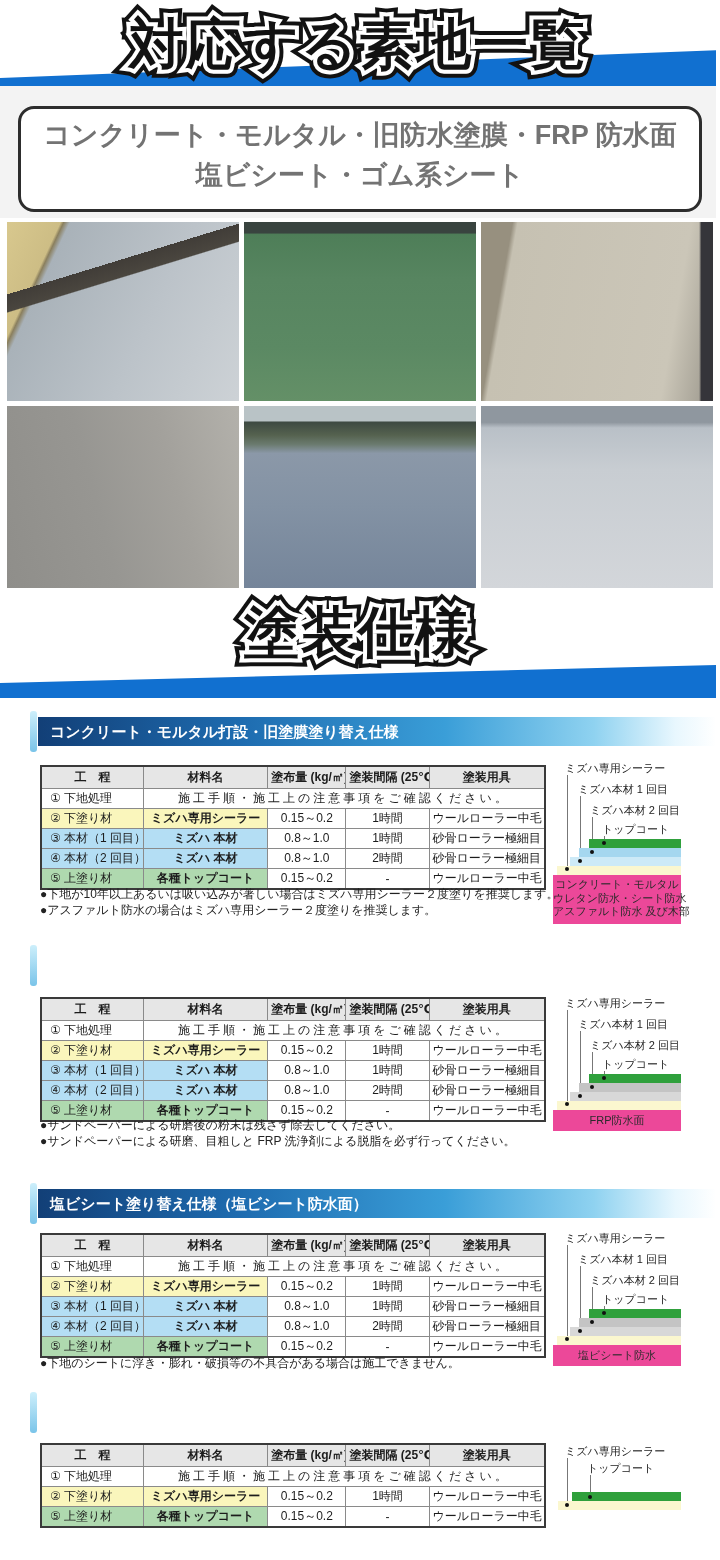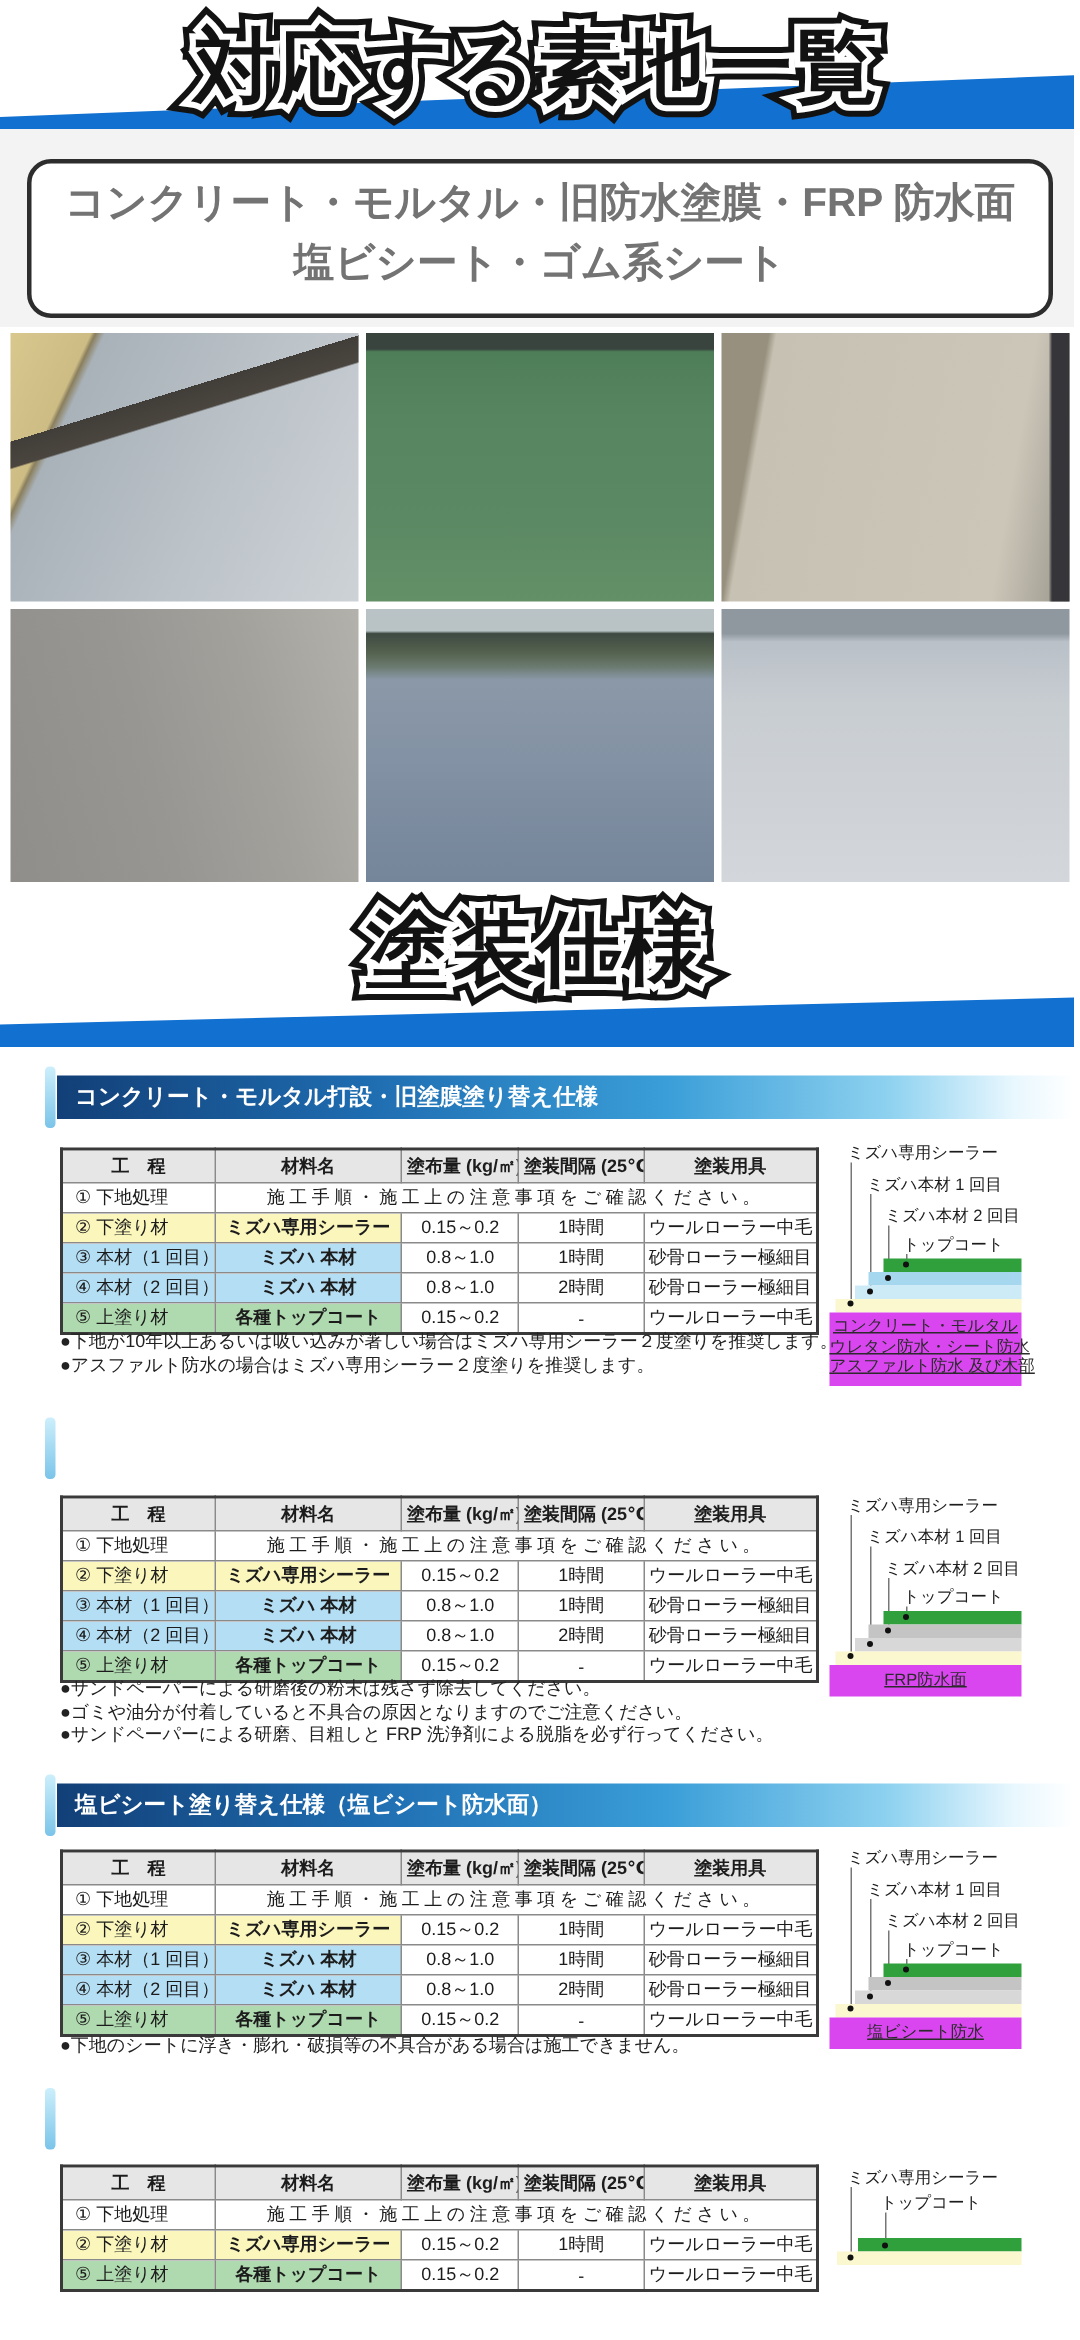--- a/index.html
+++ b/index.html
@@ -66,22 +66,22 @@
 
   .notes{position:absolute;left:40px;width:510px;font-size:12px;line-height:15.5px;color:#222222;}
   .notes div{white-space:nowrap;}
 
   
   .diagram{position:absolute;left:553px;width:165px;height:170px;font-size:11px;}
   .dlabel{position:absolute;white-space:nowrap;color:#1c1c1c;}
   .dline{position:absolute;width:1px;background:#777777;}
   .ddot{position:absolute;width:4px;height:4px;border-radius:2px;background:#111111;}
   .dlayer{position:absolute;height:9px;}
-  .dbase{position:absolute;left:0;width:128px;background:#d946ef;color:#2b2b2b;
-         text-align:center;text-decoration:underline;}
+  .dbase{position:absolute;left:0;width:128px;background:#ec4899;color:#2b2b2b;
+         text-align:center;}
   .dbase .bl{display:block;line-height:13.5px;white-space:nowrap;}
   .lay-green{background:#2fa03c;}
   .lay-blue1{background:#a5d7ef;}
   .lay-blue2{background:#cdeaf7;}
   .lay-gray1{background:#c4c4c4;}
   .lay-gray2{background:#d8d8d8;}
   .lay-yellow{background:#fbf7cf;}
 </style>
 </head>
 <body>
@@ -248,21 +248,20 @@
       <td class="mat tint-green">各種トップコート</td>
       <td>0.15～0.2</td>
       <td>-</td>
       <td>ウールローラー中毛</td>
     </tr>
   </tbody>
     </table>
 
   <div class="notes" style="top:1118px">
     <div>●サンドペーパーによる研磨後の粉末は残さず除去してください。</div>
-    <div>●ゴミや油分が付着していると不具合の原因となりますのでご注意ください。</div>
     <div>●サンドペーパーによる研磨、目粗しと FRP 洗浄剤による脱脂を必ず行ってください。</div>
   </div>
 
   <div class="diagram" style="top:993px">
     <span class="dlabel" style="left:12px;top:3px">ミズハ専用シーラー</span>
     <span class="dlabel" style="left:25px;top:24px">ミズハ本材 1 回目</span>
     <span class="dlabel" style="left:37px;top:45px">ミズハ本材 2 回目</span>
     <span class="dlabel" style="left:49px;top:64px">トップコート</span>
     <div class="dline" style="left:14px;top:17px;height:95px"></div>
     <div class="dline" style="left:27px;top:38px;height:66px"></div>

